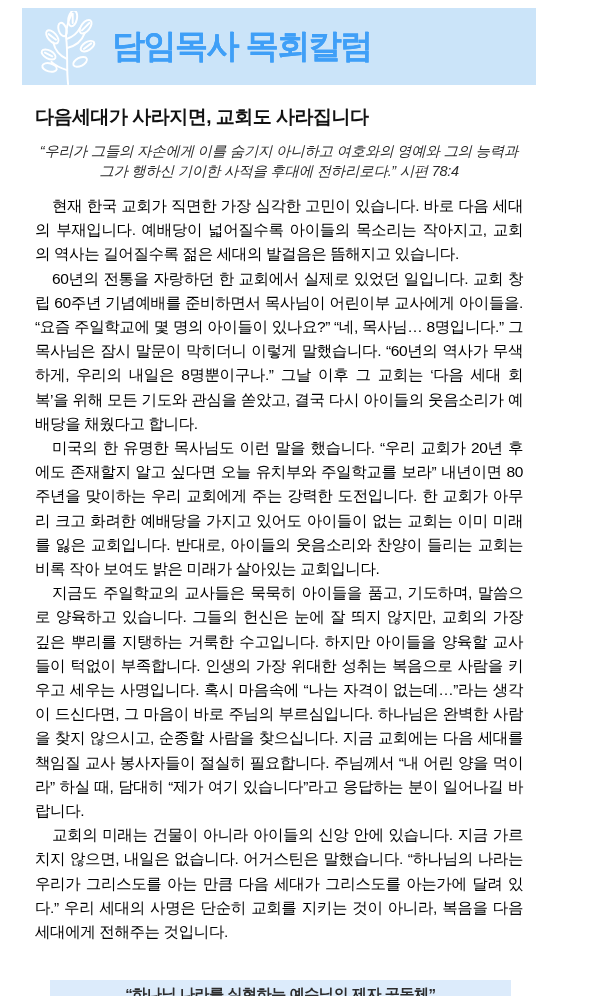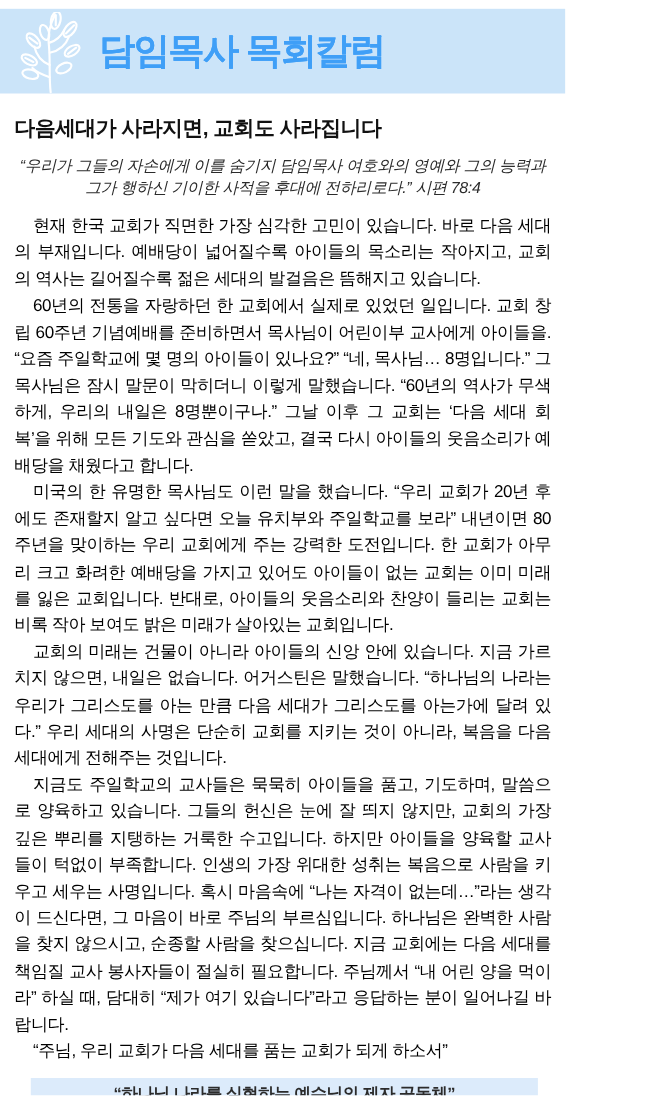--- a/index.html
+++ b/index.html
@@ -3,20 +3,21 @@
 <meta charset="utf-8">
 <style>
   html, body { margin: 0; padding: 0; background: #ffffff; }
   .page {
     position: relative;
     width: 514px;
     height: 996px;
     background: #ffffff;
     font-family: "Liberation Sans", sans-serif;
     overflow: hidden;
+    margin-left: 22px;
   }
   
   .header {
     margin-top: 8px;
     height: 77px;
     background: #cbe4f9;
     display: flex;
     align-items: center;
     padding-left: 16px;
     box-sizing: border-box;
@@ -112,28 +113,27 @@
           <path d="M14 49 L6 45"></path>
           <path d="M48 41 L56 35"></path>
         </g>
       </svg>
     </span>
     <h1 class="header-title">담임목사 목회칼럼</h1>
   </header>
 
   <main class="article">
     <h2 class="article-title">다음세대가 사라지면, 교회도 사라집니다</h2>
-    <p class="verse">“우리가 그들의 자손에게 이를 숨기지 담임목사 여호와의 영예와 그의 능력과 그가 행하신 기이한 사적을 후대에 전하리로다.” 시편 78:4</p>
+    <p class="verse">“우리가 그들의 자손에게 이를 숨기지 아니하고 여호와의 영예와 그의 능력과 그가 행하신 기이한 사적을 후대에 전하리로다.” 시편 78:4</p>
     <div class="body-text">
         <p>현재 한국 교회가 직면한 가장 심각한 고민이 있습니다. 바로 다음 세대의 부재입니다. 예배당이 넓어질수록 아이들의 목소리는 작아지고, 교회의 역사는 길어질수록 젊은 세대의 발걸음은 뜸해지고 있습니다.</p>
         <p>60년의 전통을 자랑하던 한 교회에서 실제로 있었던 일입니다. 교회 창립 60주년 기념예배를 준비하면서 목사님이 어린이부 교사에게 아이들을. “요즘 주일학교에 몇 명의 아이들이 있나요?” “네, 목사님… 8명입니다.” 그 목사님은 잠시 말문이 막히더니 이렇게 말했습니다. “60년의 역사가 무색하게, 우리의 내일은 8명뿐이구나.” 그날 이후 그 교회는 ‘다음 세대 회복’을 위해 모든 기도와 관심을 쏟았고, 결국 다시 아이들의 웃음소리가 예배당을 채웠다고 합니다.</p>
         <p>미국의 한 유명한 목사님도 이런 말을 했습니다. “우리 교회가 20년 후에도 존재할지 알고 싶다면 오늘 유치부와 주일학교를 보라” 내년이면 80주년을 맞이하는 우리 교회에게 주는 강력한 도전입니다. 한 교회가 아무리 크고 화려한 예배당을 가지고 있어도 아이들이 없는 교회는 이미 미래를 잃은 교회입니다. 반대로, 아이들의 웃음소리와 찬양이 들리는 교회는 비록 작아 보여도 밝은 미래가 살아있는 교회입니다.</p>
+        <p>지금도 주일학교의 교사들은 묵묵히 아이들을 품고, 기도하며, 말씀으로 양육하고 있습니다. 그들의 헌신은 눈에 잘 띄지 않지만, 교회의 가장 깊은 뿌리를 지탱하는 거룩한 수고입니다. 하지만 아이들을 양육할 교사들이 턱없이 부족합니다. 인생의 가장 위대한 성취는 복음으로 사람을 키우고 세우는 사명입니다. 혹시 마음속에 “나는 자격이 없는데…”라는 생각이 드신다면, 그 마음이 바로 주님의 부르심입니다. 하나님은 완벽한 사람을 찾지 않으시고, 순종할 사람을 찾으십니다. 지금 교회에는 다음 세대를 책임질 교사 봉사자들이 절실히 필요합니다. 주님께서 “내 어린 양을 먹이라” 하실 때, 담대히 “제가 여기 있습니다”라고 응답하는 분이 일어나길 바랍니다.</p>
         <p>교회의 미래는 건물이 아니라 아이들의 신앙 안에 있습니다. 지금 가르치지 않으면, 내일은 없습니다. 어거스틴은 말했습니다. “하나님의 나라는 우리가 그리스도를 아는 만큼 다음 세대가 그리스도를 아는가에 달려 있다.” 우리 세대의 사명은 단순히 교회를 지키는 것이 아니라, 복음을 다음 세대에게 전해주는 것입니다.</p>
-        <p>지금도 주일학교의 교사들은 묵묵히 아이들을 품고, 기도하며, 말씀으로 양육하고 있습니다. 그들의 헌신은 눈에 잘 띄지 않지만, 교회의 가장 깊은 뿌리를 지탱하는 거룩한 수고입니다. 하지만 아이들을 양육할 교사들이 턱없이 부족합니다. 인생의 가장 위대한 성취는 복음으로 사람을 키우고 세우는 사명입니다. 혹시 마음속에 “나는 자격이 없는데…”라는 생각이 드신다면, 그 마음이 바로 주님의 부르심입니다. 하나님은 완벽한 사람을 찾지 않으시고, 순종할 사람을 찾으십니다. 지금 교회에는 다음 세대를 책임질 교사 봉사자들이 절실히 필요합니다. 주님께서 “내 어린 양을 먹이라” 하실 때, 담대히 “제가 여기 있습니다”라고 응답하는 분이 일어나길 바랍니다.</p>
-        <p>“주님, 우리 교회가 다음 세대를 품는 교회가 되게 하소서”</p>
       </div>
   </main>
 
   <footer class="slogan-bar">
     <span class="slogan">“하나님 나라를 실현하는 예수님의 제자 공동체”</span>
   </footer>
 
 </div>
 
 </body></html>

